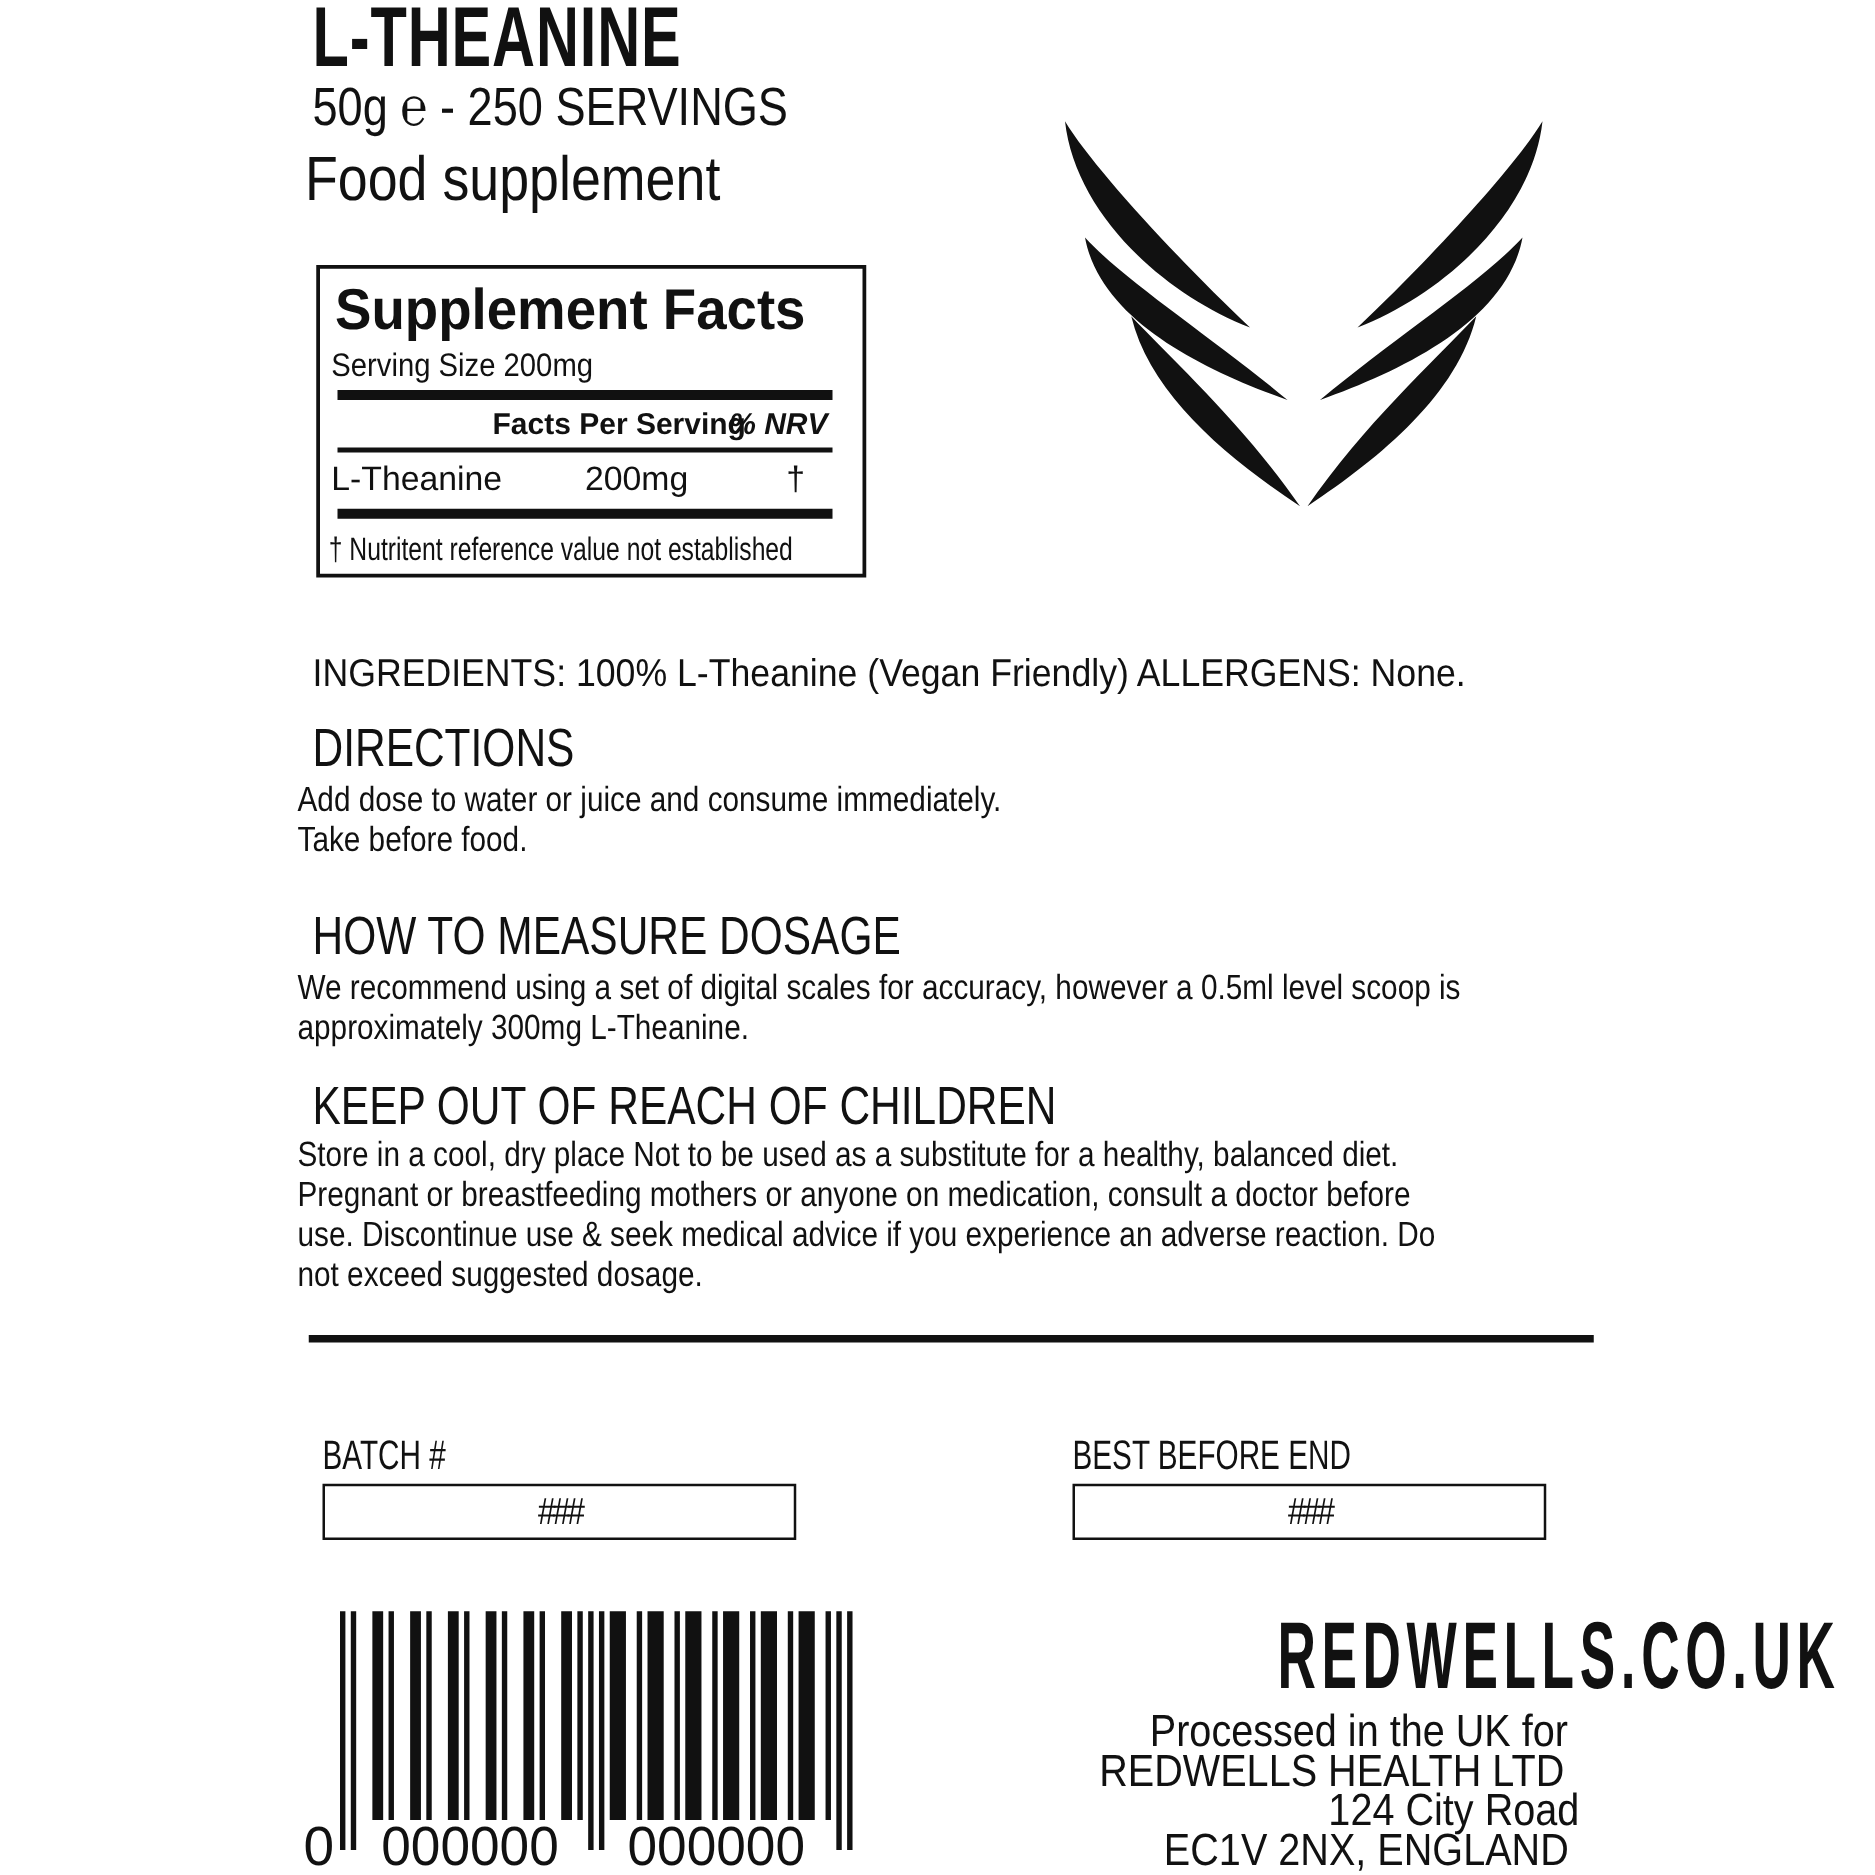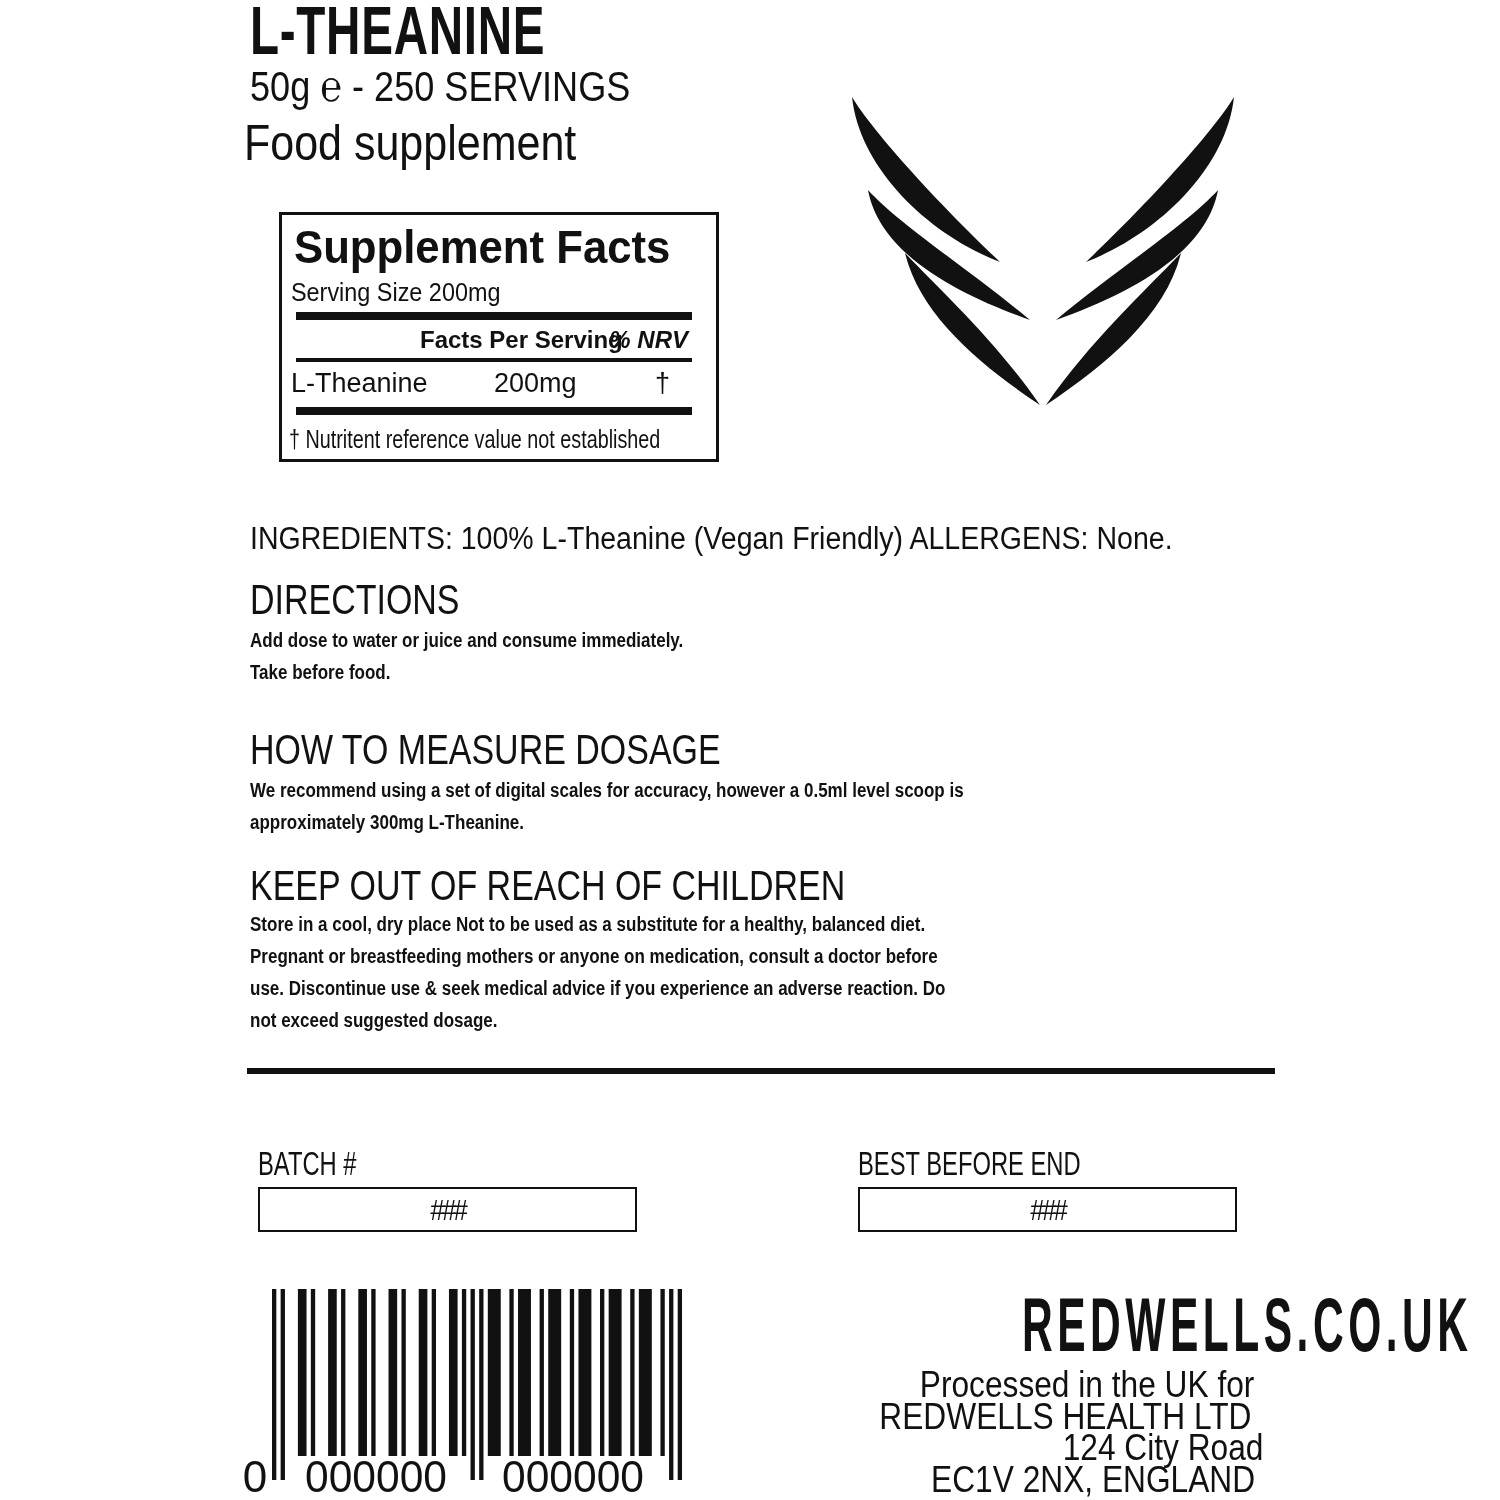--- a/index.html
+++ b/index.html
@@ -17,21 +17,21 @@
 
   
   .product-title{left:250px;top:-4px;font-size:68px;line-height:68px;font-weight:700;letter-spacing:1px;}
   .product-title .cond{transform:scaleX(.70);}
   .size-servings{left:250px;top:64px;font-size:43px;line-height:44px;}
   .size-servings .cond{transform:scaleX(.84);}
   .product-type{left:244px;top:121px;font-size:50px;line-height:44px;}
   .product-type .cond{transform:scaleX(.86);}
 
   
-  .facts-box{left:253px;top:212px;width:440px;height:250px;border:3px solid #111;box-sizing:border-box;margin-left:26px;}
+  .facts-box{left:253px;top:212px;width:440px;height:250px;border:3px solid #111;box-sizing:border-box;}
   .facts-title{left:12px;top:8px;font-size:46px;line-height:48px;font-weight:700;}
   .facts-title .cond{transform:scaleX(.95);}
   .facts-serving{left:9px;top:62px;font-size:26px;line-height:30px;}
   .facts-serving .cond{transform:scaleX(.90);}
   .facts-bar{left:14px;width:396px;background:#111;}
   .bar1{top:97px;height:8px;}
   .bar2{top:143px;height:4px;}
   .bar3{top:192px;height:8px;}
   .facts-colhead{top:112px;font-size:24px;line-height:26px;font-weight:700;}
   .col-amount{left:138px;}
@@ -44,21 +44,21 @@
   .facts-footnote .cond{transform:scaleX(.76);}
 
   
   .logo{left:845px;top:95px;}
 
   
   .ingredients{left:250px;top:522px;font-size:31px;line-height:34px;}
   .ingredients .cond{transform:scaleX(.92);}
   .sec-heading{left:250px;font-size:43px;line-height:46px;}
   .sec-heading .cond{transform:scaleX(.79);}
-  .body-line{left:250px;font-size:20px;line-height:32px;font-weight:bold;}
+  .body-line{left:238px;font-size:28px;line-height:32px;}
   .body-line .cond{transform:scaleX(.85);}
   .h-directions{top:576px;} .b-directions{top:624px;}
   .h-dosage{top:726px;}     .b-dosage{top:774px;}
   .h-warning{top:862px;}    .b-warning{top:908px;}
 
   .divider{left:247px;top:1068px;width:1028px;height:6px;background:#111;}
 
   
   .field-label{top:1146px;font-size:33px;line-height:36px;}
   .field-label .cond{transform:scaleX(.72);}

